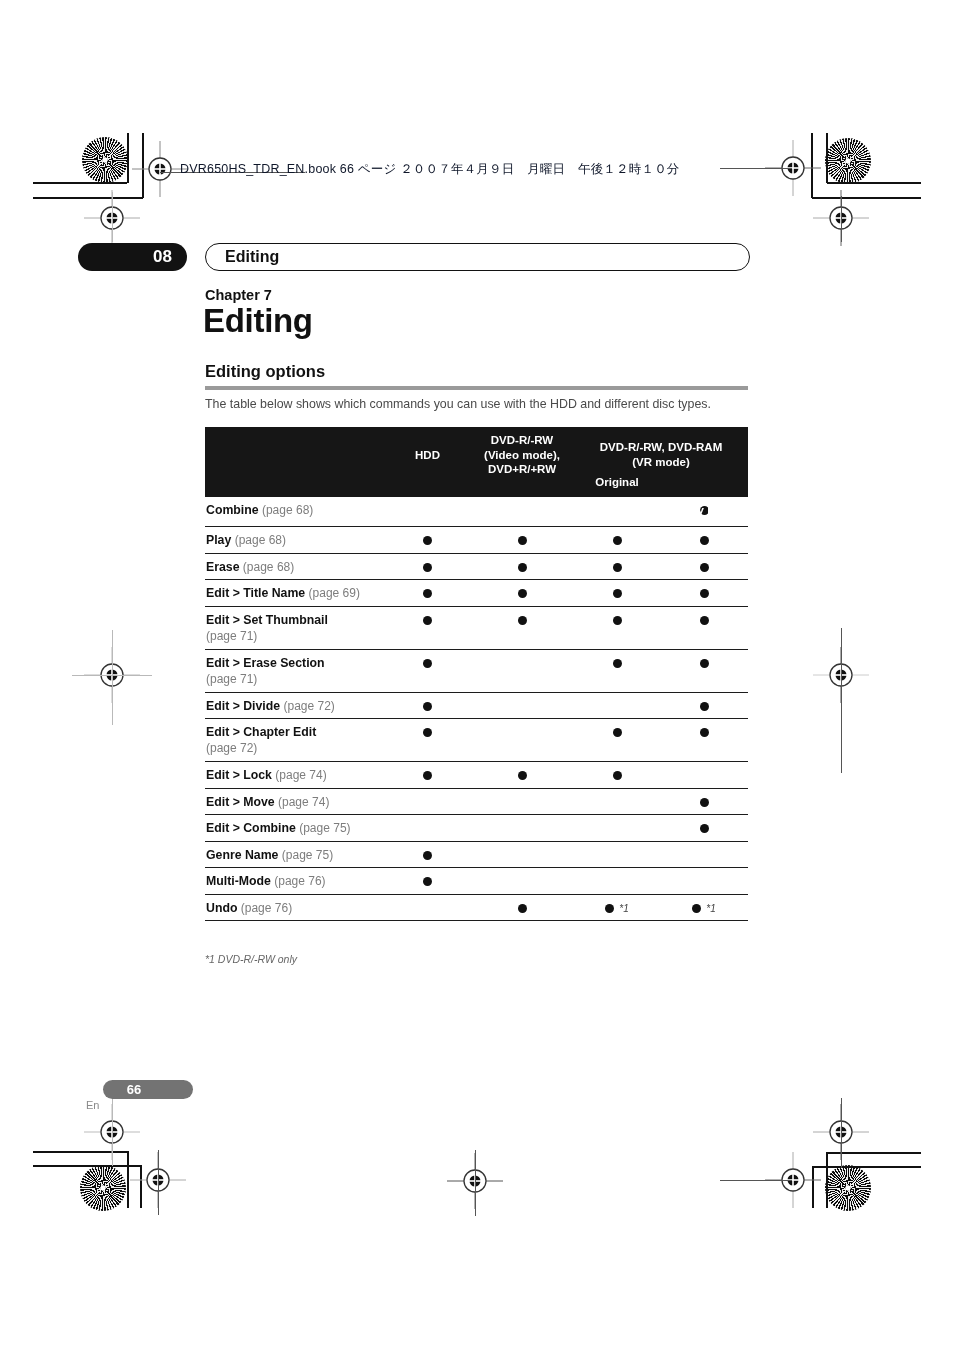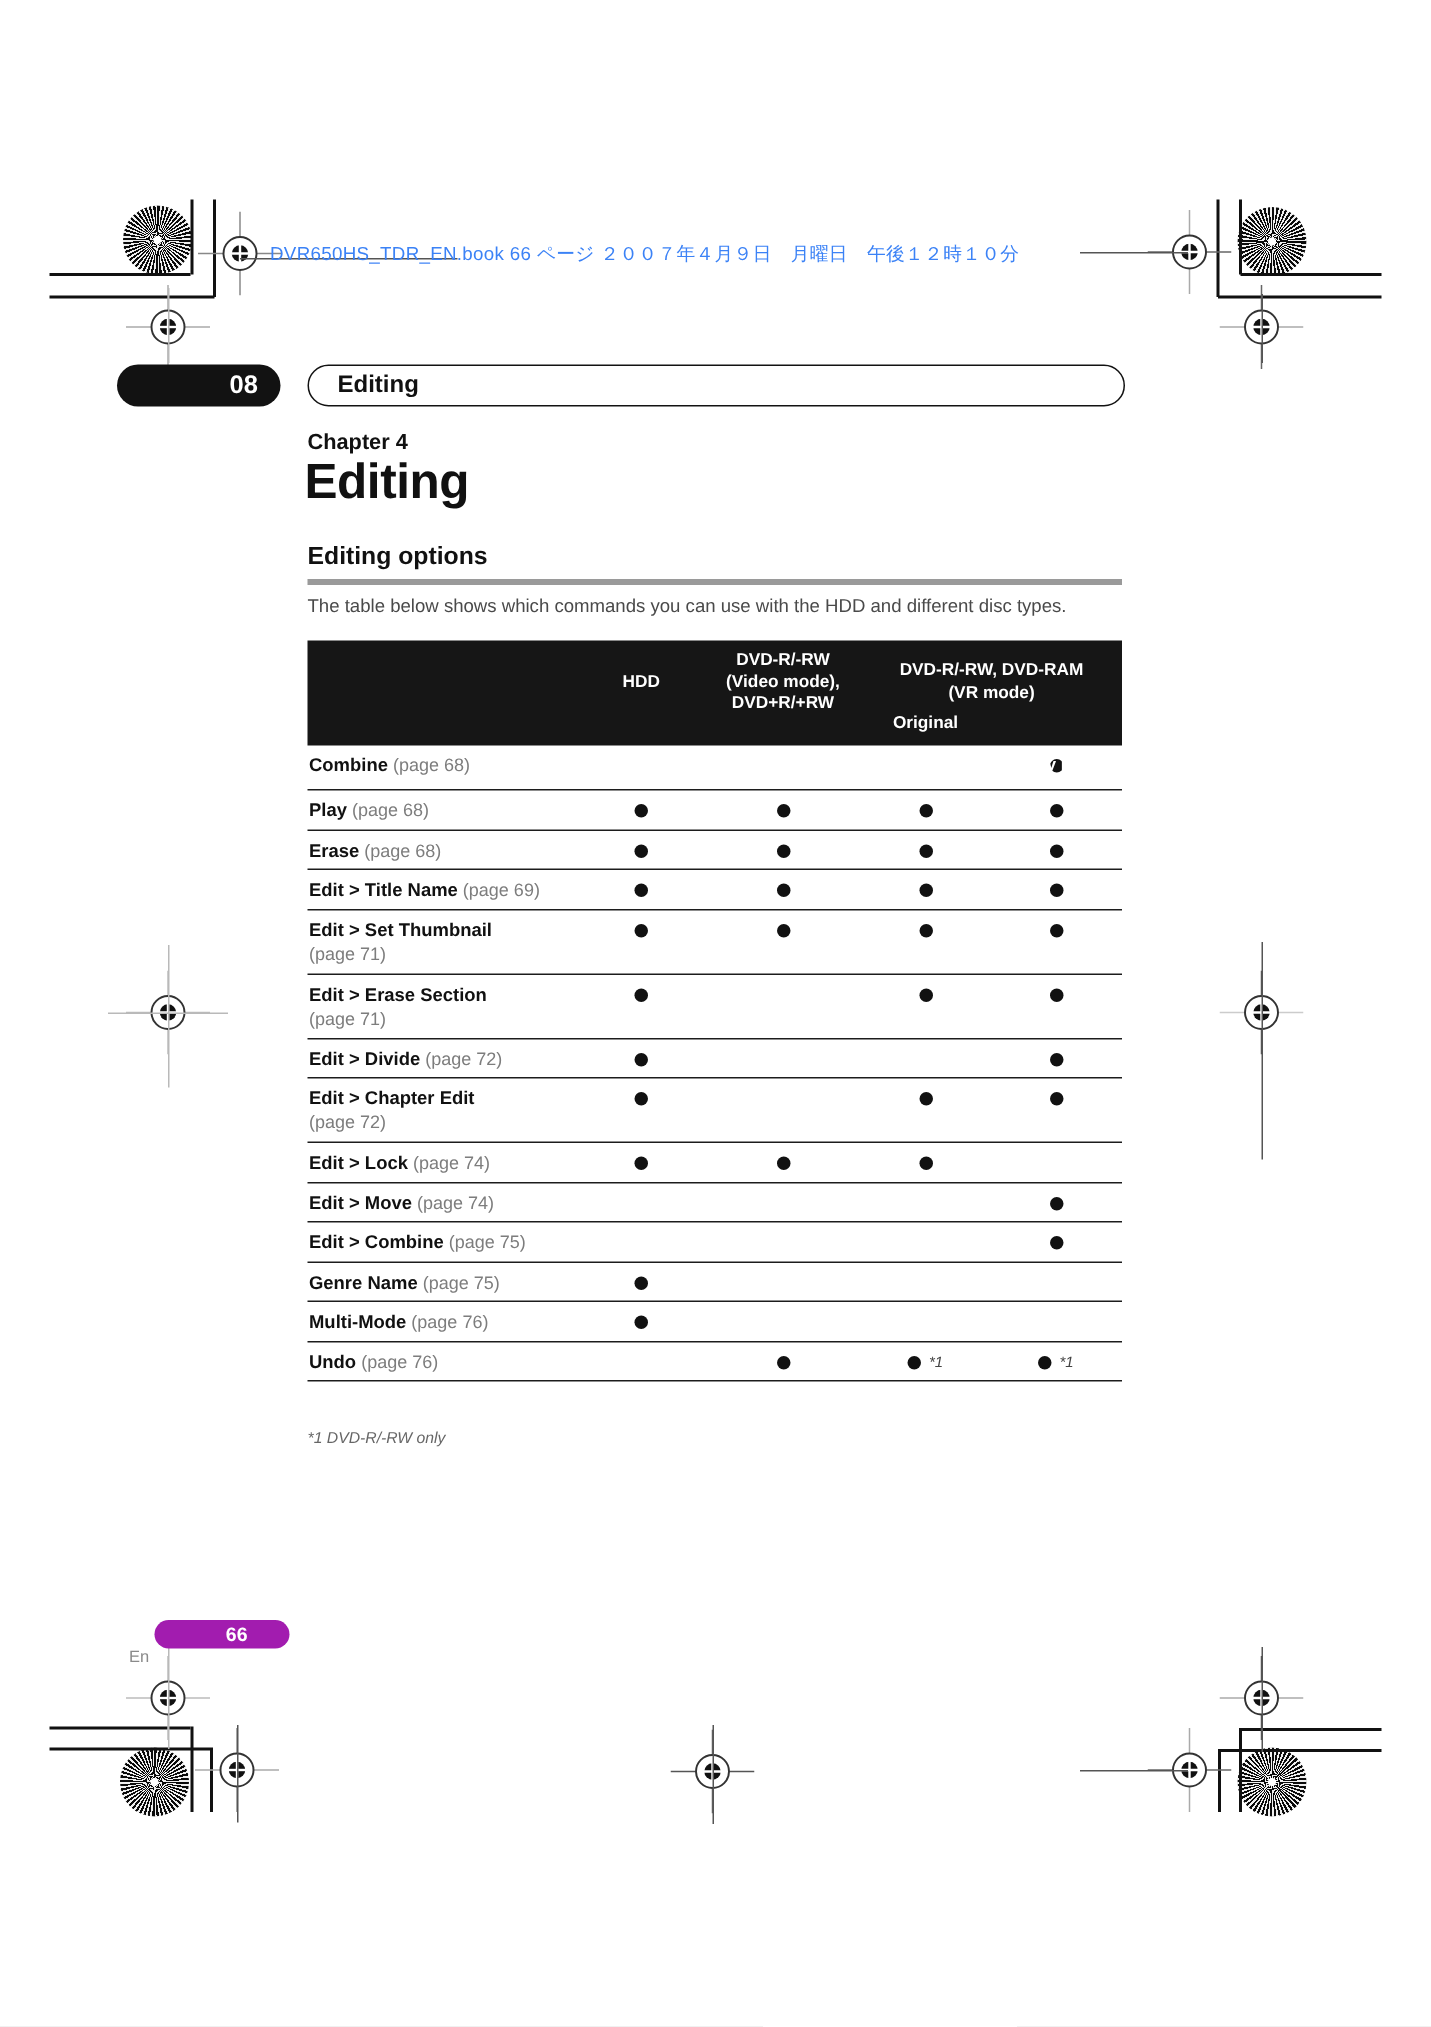--- a/index.html
+++ b/index.html
@@ -15,21 +15,21 @@
   .regmark{position:absolute;width:56px;height:56px;}
   .starburst{
     position:absolute;width:46px;height:46px;border-radius:50%;
     background-color:#3a3a3a;
     background-image:
       radial-gradient(circle,#ffffff 0 2.4px,rgba(255,255,255,0) 3px),
       repeating-conic-gradient(#0b0b0b 0deg 4deg,#efefef 4deg 7.5deg);
   }
   
   .file-header{
-    position:absolute;left:180px;top:161px;font-size:12.5px;color:#3b82f6;
+    position:absolute;left:180px;top:161px;font-size:12.5px;color:#0f172a;
     letter-spacing:.2px;white-space:nowrap;
   }
   
   .chapter-num-pill{
     position:absolute;left:78px;top:243px;width:109px;height:28px;
     background:#121212;border-radius:14px;color:#fff;font-weight:bold;
     font-size:17px;line-height:28px;text-align:right;padding-right:15px;
     box-sizing:border-box;
   }
   .chapter-tab{
@@ -63,22 +63,22 @@
   .tlabel b{color:#111;}
   .pref{color:#7d7d7d;font-size:12px;}
   .pref.block{display:block;}
   .tcell{display:flex;justify-content:center;align-items:flex-start;padding-top:9px;}
   .dot{width:9px;height:9px;border-radius:50%;background:#111;display:inline-block;}
   .fnmark{font-style:italic;font-size:10px;color:#444;margin-left:5px;line-height:9px;}
   .footnote{position:absolute;left:205px;top:953px;font-style:italic;font-size:10.5px;color:#666;}
   
   .page-pill{
     position:absolute;left:103px;top:1080px;width:90px;height:19px;
-    background:#a21caf;border-radius:10px;color:#fff;font-weight:bold;
-    font-size:13px;line-height:19px;text-align:right;padding-right:28px;
+    background:#737373;border-radius:10px;color:#fff;font-weight:bold;
+    font-size:13px;line-height:19px;text-align:center;padding-right:28px;
     box-sizing:border-box;
   }
   .lang{position:absolute;left:86px;top:1099px;width:74px;text-align:left;font-size:11px;color:#8a8a8a;}
 </style>
 </head>
 <body>
 
 <div class="page">
 
   <div class="starburst" style="left:82px;top:137px;"></div>
@@ -207,21 +207,21 @@
   <div class="mark-line mid" style="left:474.5px;top:1150px;width:1px;height:66px;"></div>
   <div class="mark-line mid" style="left:720px;top:1179.5px;width:72px;height:1px;"></div>
 
   <div class="file-header">DVR650HS_TDR_EN.book  66 ページ  ２００７年４月９日　月曜日　午後１２時１０分</div>
 
   <div class="chapter-num-pill">08</div>
   <div class="chapter-tab">
     <span>Editing</span>
   </div>
 
-  <div class="chapter-label">Chapter 4</div>
+  <div class="chapter-label">Chapter 7</div>
   <h1 class="doc-title">Editing</h1>
   <h2 class="section-title">Editing options</h2>
   <div class="section-rule"></div>
   <p class="intro">The table below shows which commands you can use with the HDD and different disc types.</p>
 
   <div class="cmd-table">
     <div class="thead">
       <div class="th th-hdd">HDD</div>
       <div class="th th-video">DVD-R/-RW
 (Video mode),

